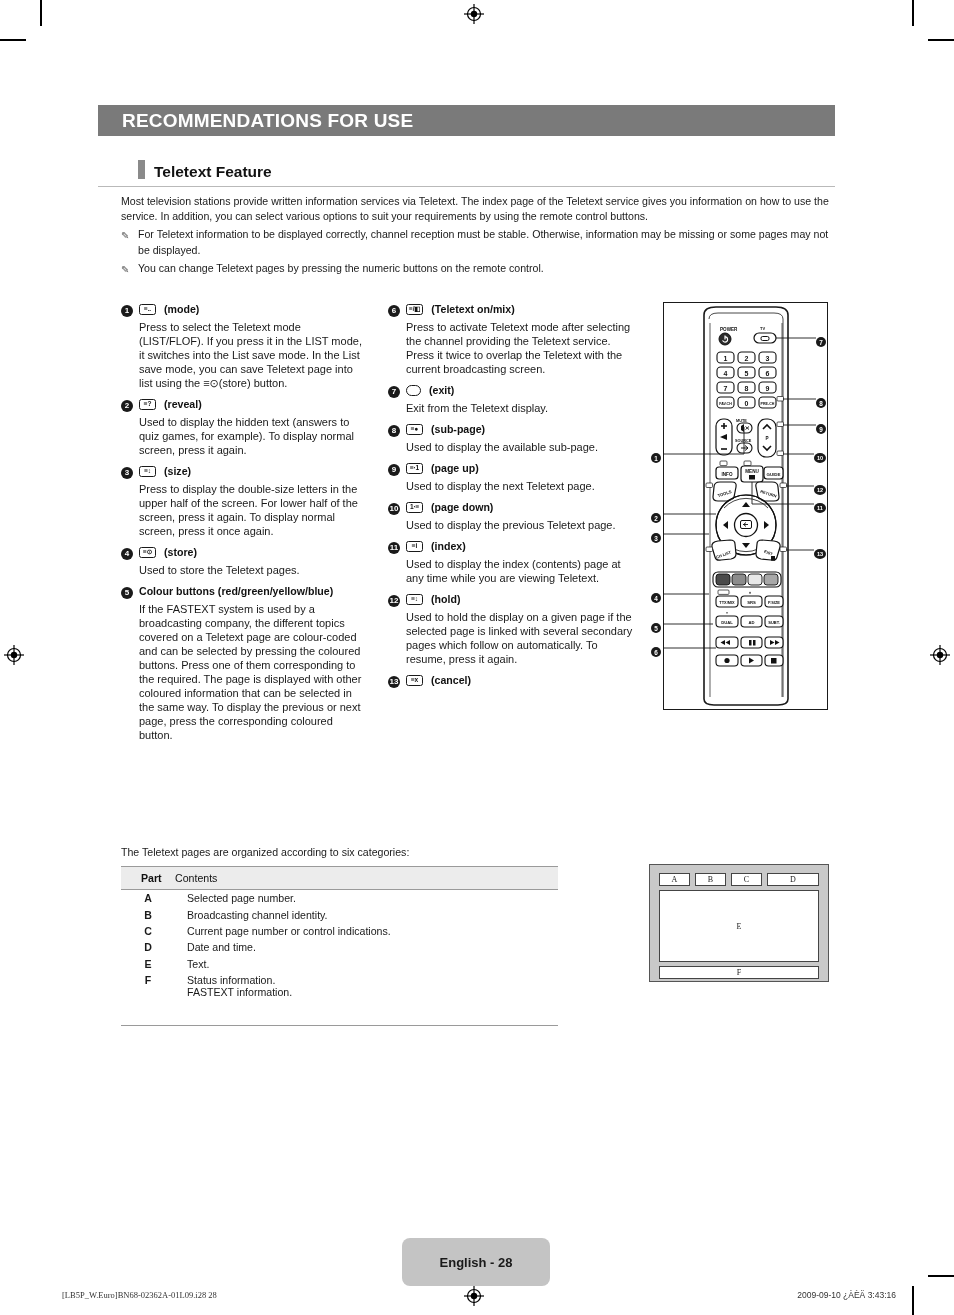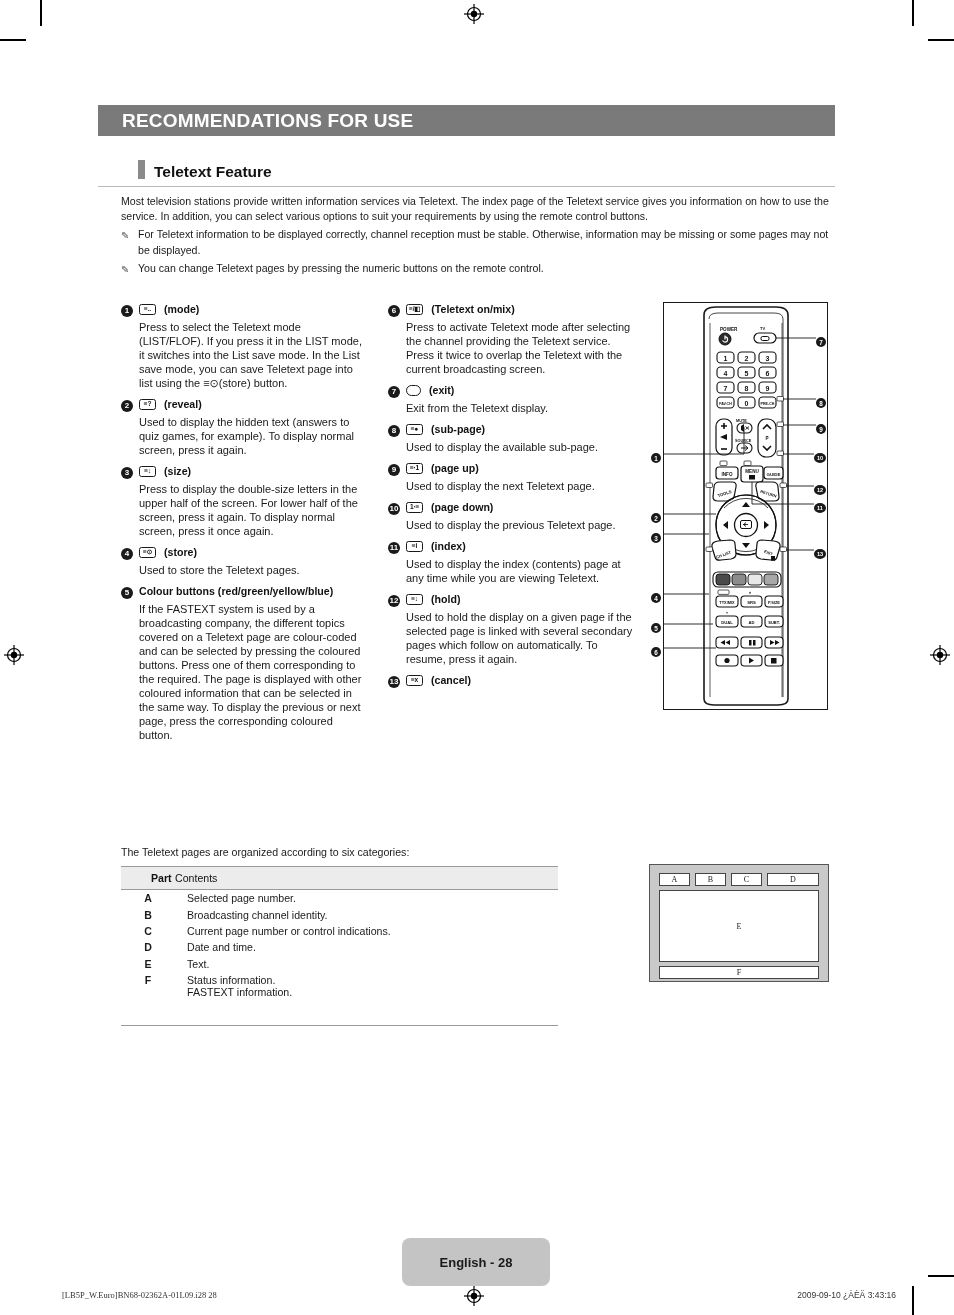--- a/index.html
+++ b/index.html
@@ -111,21 +111,21 @@
   .cat-table thead th {
     background:#ececec; text-align:left;
     font-size:10.6px; font-weight:normal; color:#111;
     padding:5px 0 5px 0;
     border-top:1px solid #9a9a9a;
     border-bottom:1px solid #9a9a9a;
   }
   .cat-table th.c-part, .cat-table td.c-part {
     width:54px; text-align:center; font-weight:bold;
   }
-  .cat-table th.c-part { text-align:left; padding-left:30px; }
+  .cat-table th.c-part { text-align:left; padding-left:20px; }
   .cat-table td { padding:2.2px 0; color:#1a1a1a; vertical-align:top; }
   .cat-table td.c-cont { padding-left:12px; }
   .cat-table tr.last td { padding-bottom:3px; }
   .table-bottom-rule {
     position:absolute; left:23px; width:437px; height:1px; background:#9a9a9a;
   }
 
   
   .screen-diagram {
     position:absolute; left:551px; top:864px;

